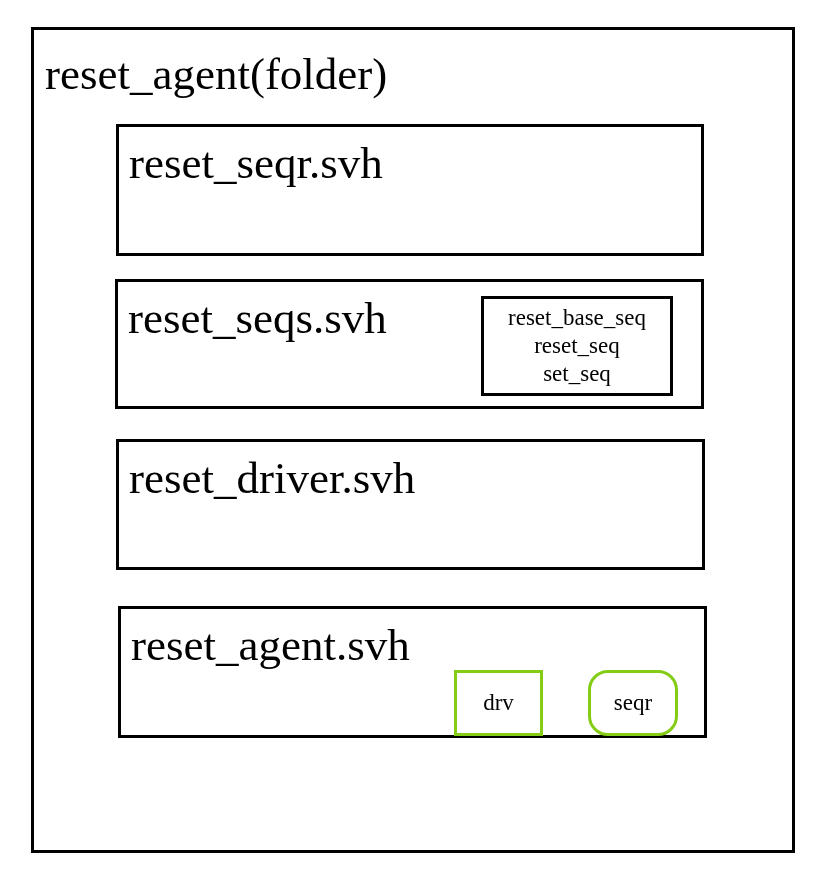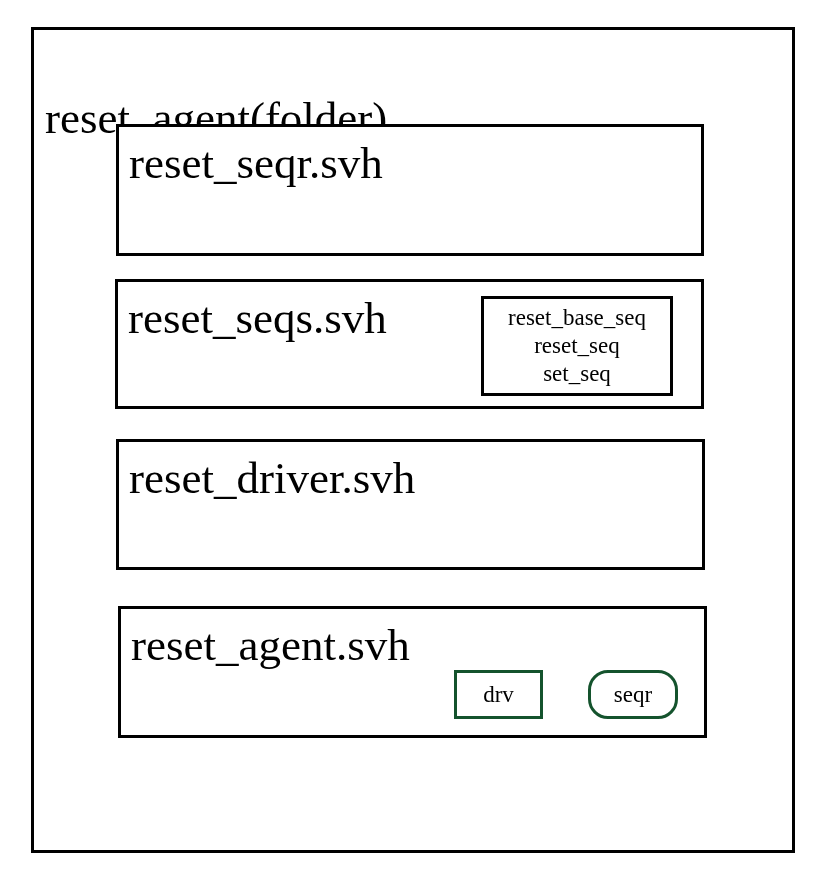--- a/index.html
+++ b/index.html
@@ -26,21 +26,20 @@
     box-sizing: border-box;
     background: #ffffff;
   }
   .folder-title {
     position: absolute;
     left: 11px;
     top: 19px;
     font-size: 45px;
     line-height: 50px;
     white-space: nowrap;
-    margin-top: 44px;
   }
   .file-box {
     position: absolute;
     border: 3px solid #000000;
     box-sizing: border-box;
     background: #ffffff;
   }
   .file-box.pos-1 { left: 82px; top: 94px;  width: 588px; height: 132px; }
   .file-box.pos-2 { left: 81px; top: 249px; width: 589px; height: 130px; }
   .file-box.pos-3 { left: 82px; top: 409px; width: 589px; height: 131px; text-align: right; }
@@ -68,22 +67,22 @@
     text-align: center;
   }
   .seq-line {
     font-size: 23px;
     line-height: 28px;
     white-space: nowrap;
   }
   .comp-box {
     position: absolute;
     top: 61px;
-    height: 49px;
-    border: 3px solid #14532d;
+    height: 66px;
+    border: 3px solid #84cc16;
     box-sizing: border-box;
     display: flex;
     align-items: center;
     justify-content: center;
     font-size: 23px;
     line-height: 28px;
   }
   .comp-box.drv  { left: 333px; width: 89px; }
   .comp-box.seqr { left: 467px; width: 90px; border-radius: 20px; }
 </style>

